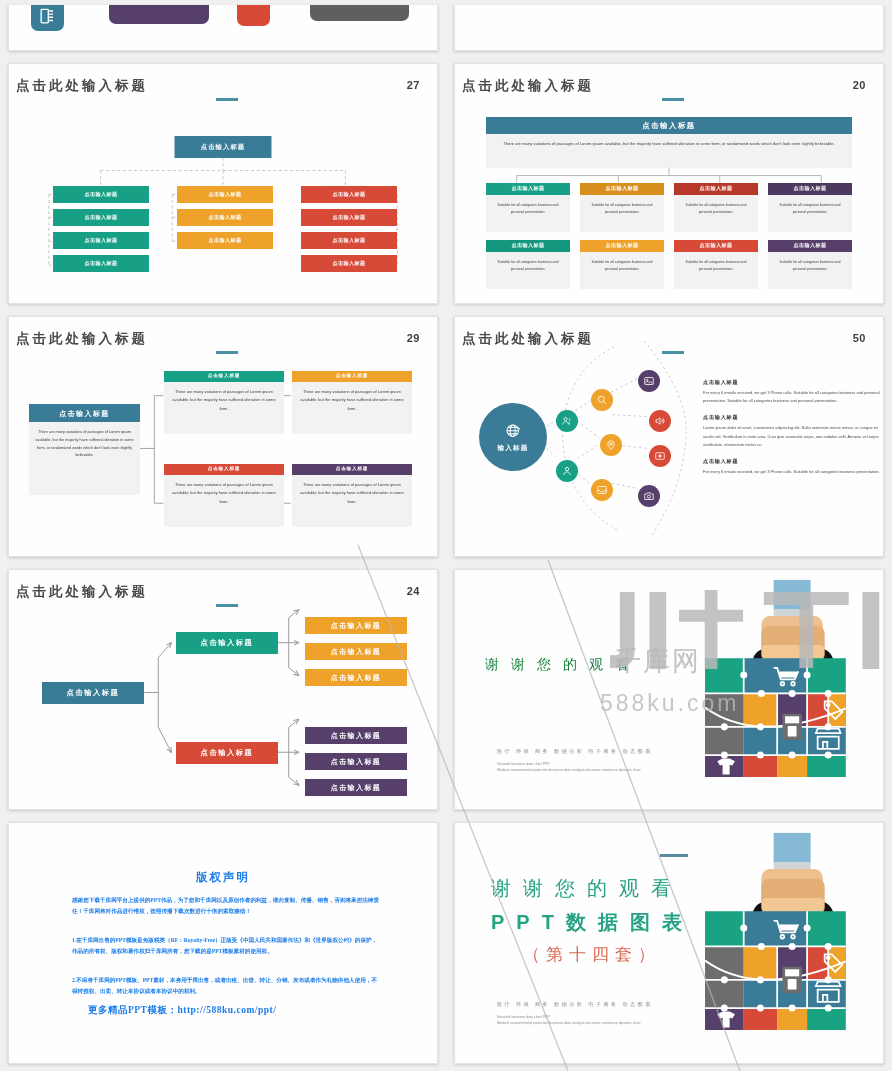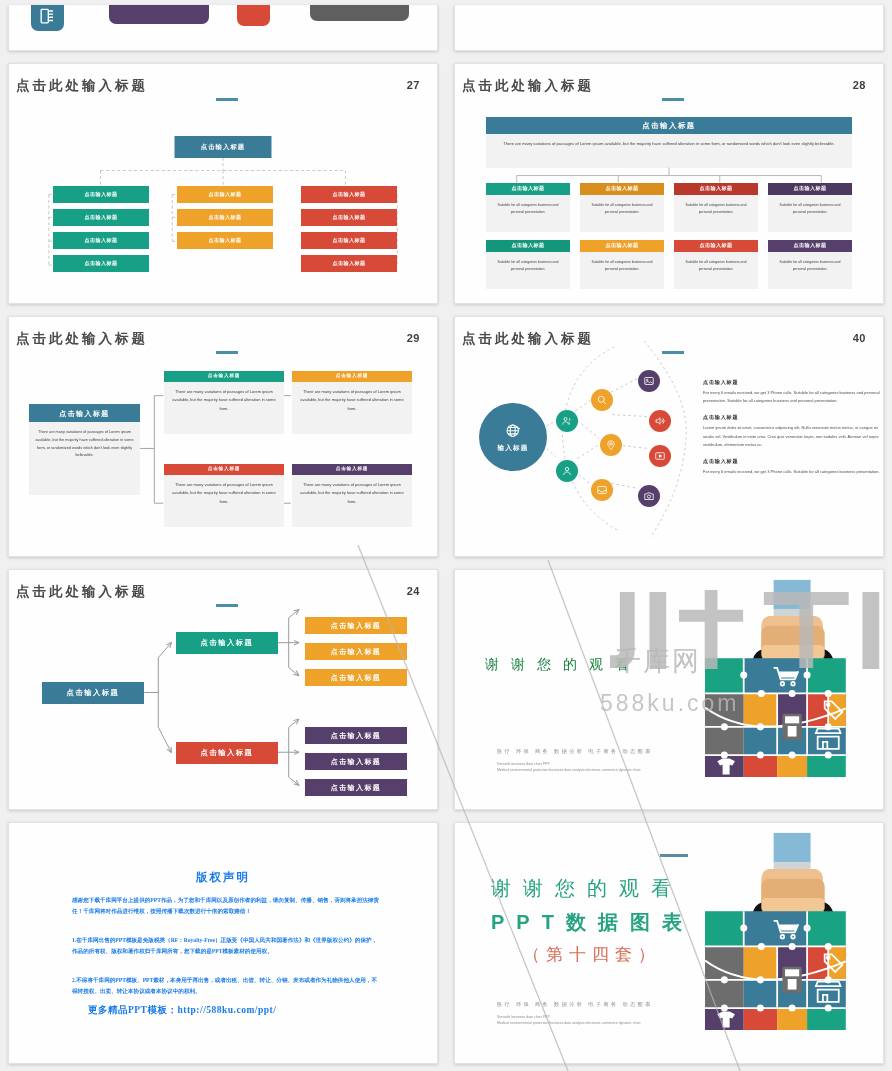--- a/index.html
+++ b/index.html
@@ -273,21 +273,21 @@
       </div>
     </div>
   </div>
 
   <div class="cell">
     <div class="slide">
       <div class="s-title">
         <span>点击此处输入标题</span>
         <span class="bar"></span>
       </div>
-      <div class="s-num">28</div>
+      <div class="s-num">20</div>
 
       <div class="s28-hdr">点击输入标题</div>
       <div class="s28-intro">There are many variations of passages of Lorem ipsum available, but the majority have suffered alteration in some form, or randomized words which don't look even slightly believable.</div>
 
       <svg class="s28-svg" viewBox="0 0 430 240" preserveAspectRatio="none">
         <g stroke="#aeaeae" stroke-width=".9" fill="none">
           <path d="M215 104 L215 112 M62 112 L368 112 M62 112 L62 119 M164 112 L164 119 M266 112 L266 119 M368 112 L368 119"></path>
         </g>
       </svg>
 
@@ -361,21 +361,21 @@
       </div>
     </div>
   </div>
 
   <div class="cell">
     <div class="slide">
       <div class="s-title">
         <span>点击此处输入标题</span>
         <span class="bar"></span>
       </div>
-      <div class="s-num">40</div>
+      <div class="s-num">50</div>
 
       <svg class="s30-svg" viewBox="0 0 430 240" preserveAspectRatio="none">
         <g stroke="#c9c9c9" stroke-width="1" fill="none" stroke-dasharray="2.4,3">
           <path d="M92 110 L101 104 M92 132 L101 140"></path>
           <path d="M112 100 L136 84 M112 148 L136 168 M123 104 L145 122 M123 142 L145 128"></path>
           <path d="M152 78 L183 62 M158 98 L194 100 M158 128 L194 132 M152 166 L183 172"></path>
           <path d="M160 30 Q110 55 108 118 Q110 185 165 215"></path>
           <path d="M190 24 Q236 80 232 120 Q230 170 196 222"></path>
         </g>
       </svg>

